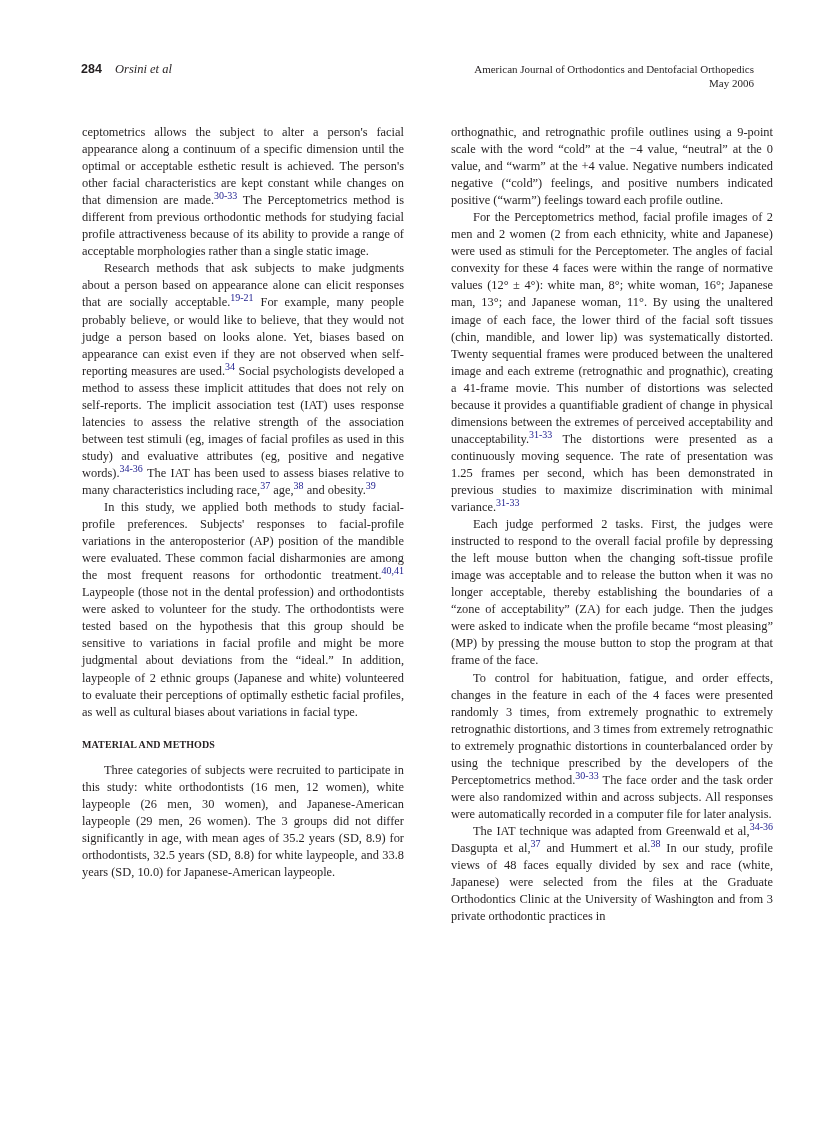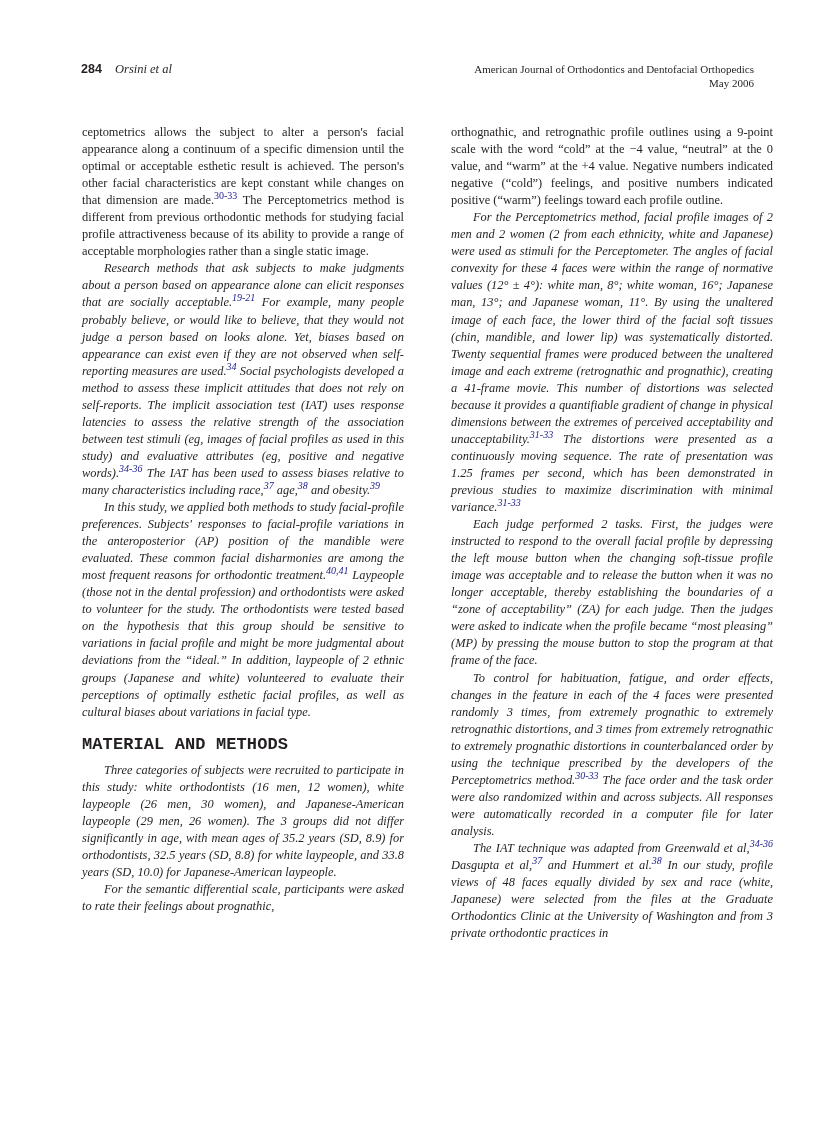--- a/index.html
+++ b/index.html
@@ -6,23 +6,23 @@
   body { width:838px; height:1122px; position:relative; overflow:hidden; color:#231f20;
          font-family:"Liberation Serif", "DejaVu Serif", serif; }
   .hdr-left { position:absolute; left:81px; top:62px; font-size:12.5px; }
   .hdr-left .pg { font-family:"Liberation Sans", sans-serif; font-weight:bold; font-size:12.5px; margin-right:10px; }
   .hdr-left .auth { font-style:italic;margin-top:10px; }
   .hdr-right { position:absolute; right:84px; top:62px; text-align:right; font-size:11px; line-height:14px; }
   .col { position:absolute; top:124px; width:322px; font-size:12.4px; line-height:17.05px; text-align:justify; }
   .col.left { left:82px; }
   .col.right { left:451px; }
   .col p { margin:0; text-indent:0; }
-  .col p.ind { text-indent:22px;font-style:italic; }
+  .col p.ind { text-indent:22px; }
   .col sup { font-size:10px; color:#1a1a8c; line-height:0; vertical-align:5px; }
-  h2.sec { font-family:Liberation Mono, monospace; font-weight:bold; font-size:17px; margin:15px 0 9px 0; letter-spacing:0.1px; }
+  h2.sec { font-family:Liberation Serif, serif; font-weight:bold; font-size:10px; margin:15px 0 9px 0; letter-spacing:0.1px; }
 </style>
 </head>
 <body>
 
 <div class="hdr-left">
   <span class="pg">284</span>
   <span class="auth">Orsini et al</span>
 </div>
 <div class="hdr-right">
   <div>American Journal of Orthodontics and Dentofacial Orthopedics</div>
@@ -34,21 +34,20 @@
     <span>ceptometrics allows the subject to alter a person's facial appearance along a continuum of a specific dimension until the optimal or acceptable esthetic result is achieved. The person's other facial characteristics are kept constant while changes on that dimension are made.</span><sup>30-33</sup><span> The Perceptometrics method is different from previous orthodontic methods for studying facial profile attractiveness because of its ability to provide a range of acceptable morphologies rather than a single static image.</span>
   </p>
   <p class="ind">
     <span>Research methods that ask subjects to make judgments about a person based on appearance alone can elicit responses that are socially acceptable.</span><sup>19-21</sup><span> For example, many people probably believe, or would like to believe, that they would not judge a person based on looks alone. Yet, biases based on appearance can exist even if they are not observed when self-reporting measures are used.</span><sup>34</sup><span> Social psychologists developed a method to assess these implicit attitudes that does not rely on self-reports. The implicit association test (IAT) uses response latencies to assess the relative strength of the association between test stimuli (eg, images of facial profiles as used in this study) and evaluative attributes (eg, positive and negative words).</span><sup>34-36</sup><span> The IAT has been used to assess biases relative to many characteristics including race,</span><sup>37</sup><span> age,</span><sup>38</sup><span> and obesity.</span><sup>39</sup>
   </p>
   <p class="ind">
     <span>In this study, we applied both methods to study facial-profile preferences. Subjects' responses to facial-profile variations in the anteroposterior (AP) position of the mandible were evaluated. These common facial disharmonies are among the most frequent reasons for orthodontic treatment.</span><sup>40,41</sup><span> Laypeople (those not in the dental profession) and orthodontists were asked to volunteer for the study. The orthodontists were tested based on the hypothesis that this group should be sensitive to variations in facial profile and might be more judgmental about deviations from the “ideal.” In addition, laypeople of 2 ethnic groups (Japanese and white) volunteered to evaluate their perceptions of optimally esthetic facial profiles, as well as cultural biases about variations in facial type.</span>
   </p>
   <h2 class="sec">MATERIAL AND METHODS</h2>
   <p class="ind">Three categories of subjects were recruited to participate in this study: white orthodontists (16 men, 12 women), white laypeople (26 men, 30 women), and Japanese-American laypeople (29 men, 26 women). The 3 groups did not differ significantly in age, with mean ages of 35.2 years (SD, 8.9) for orthodontists, 32.5 years (SD, 8.8) for white laypeople, and 33.8 years (SD, 10.0) for Japanese-American laypeople.</p>
-  <p class="ind">For the semantic differential scale, participants were asked to rate their feelings about prognathic,</p>
 </div>
 
 <div class="col right">
   <p>orthognathic, and retrognathic profile outlines using a 9-point scale with the word “cold” at the −4 value, “neutral” at the 0 value, and “warm” at the +4 value. Negative numbers indicated negative (“cold”) feelings, and positive numbers indicated positive (“warm”) feelings toward each profile outline.</p>
   <p class="ind">
     <span>For the Perceptometrics method, facial profile images of 2 men and 2 women (2 from each ethnicity, white and Japanese) were used as stimuli for the Perceptometer. The angles of facial convexity for these 4 faces were within the range of normative values (12° ± 4°): white man, 8°; white woman, 16°; Japanese man, 13°; and Japanese woman, 11°. By using the unaltered image of each face, the lower third of the facial soft tissues (chin, mandible, and lower lip) was systematically distorted. Twenty sequential frames were produced between the unaltered image and each extreme (retrognathic and prognathic), creating a 41-frame movie. This number of distortions was selected because it provides a quantifiable gradient of change in physical dimensions between the extremes of perceived acceptability and unacceptability.</span><sup>31-33</sup><span> The distortions were presented as a continuously moving sequence. The rate of presentation was 1.25 frames per second, which has been demonstrated in previous studies to maximize discrimination with minimal variance.</span><sup>31-33</sup>
   </p>
   <p class="ind">Each judge performed 2 tasks. First, the judges were instructed to respond to the overall facial profile by depressing the left mouse button when the changing soft-tissue profile image was acceptable and to release the button when it was no longer acceptable, thereby establishing the boundaries of a “zone of acceptability” (ZA) for each judge. Then the judges were asked to indicate when the profile became “most pleasing” (MP) by pressing the mouse button to stop the program at that frame of the face.</p>
   <p class="ind">
     <span>To control for habituation, fatigue, and order effects, changes in the feature in each of the 4 faces were presented randomly 3 times, from extremely prognathic to extremely retrognathic distortions, and 3 times from extremely retrognathic to extremely prognathic distortions in counterbalanced order by using the technique prescribed by the developers of the Perceptometrics method.</span><sup>30-33</sup><span> The face order and the task order were also randomized within and across subjects. All responses were automatically recorded in a computer file for later analysis.</span>

